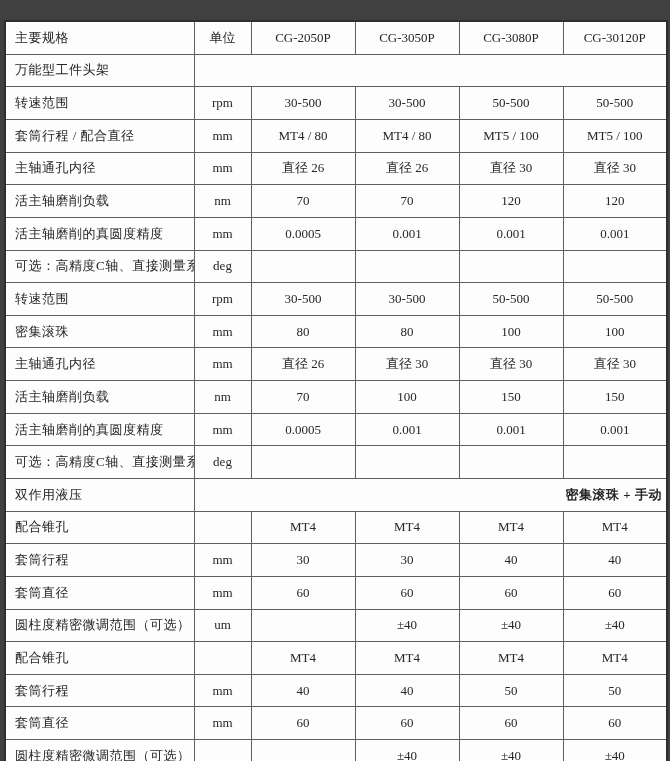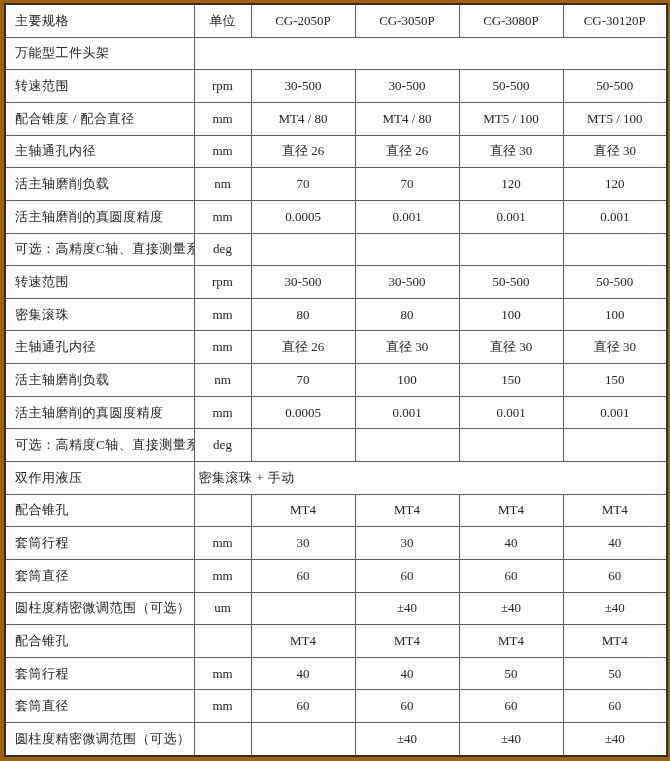--- a/index.html
+++ b/index.html
@@ -4,23 +4,23 @@
 <style>
   html, body {
     margin: 0;
     padding: 0;
     background: #ffffff;
     width: 670px;
   }
   .page {
     width: 670px;
     height: 761px;
-    background: #a16207;
+    background: #404040;
     box-sizing: border-box;
-    padding: 3px 4px;
+    padding: 20px 4px;
   }
   table.spec-table {
     border-collapse: collapse;
     table-layout: fixed;
     width: 662px;
     height: 754px;
     border: 2px solid #2e2e2e;
     background: #fdfdfd;
   }
   table.spec-table td {
@@ -34,22 +34,23 @@
     padding: 1px 4px;
     overflow: hidden;
     white-space: nowrap;
   }
   table.spec-table td.label-cell {
     text-align: left;
     padding-left: 9px;
     letter-spacing: 0.5px;
   }
   table.spec-table td.merged-cell {
-    text-align: left;
+    text-align: right;
     letter-spacing: 0.5px;
+    font-weight: bold;
   }
   col.c-label  { width: 189px; }
   col.c-unit   { width: 57px; }
   col.c-model  { width: 104px; }
 </style>
 </head>
 <body>
 
 <div class="page">
   <table class="spec-table">
@@ -76,21 +77,21 @@
         </tr>
         <tr>
           <td class="label-cell">转速范围</td>
           <td>rpm</td>
           <td>30-500</td>
           <td>30-500</td>
           <td>50-500</td>
           <td>50-500</td>
         </tr>
         <tr>
-          <td class="label-cell">配合锥度 / 配合直径</td>
+          <td class="label-cell">套筒行程 / 配合直径</td>
           <td>mm</td>
           <td>MT4 / 80</td>
           <td>MT4 / 80</td>
           <td>MT5 / 100</td>
           <td>MT5 / 100</td>
         </tr>
         <tr>
           <td class="label-cell">主轴通孔内径</td>
           <td>mm</td>
           <td>直径 26</td>

